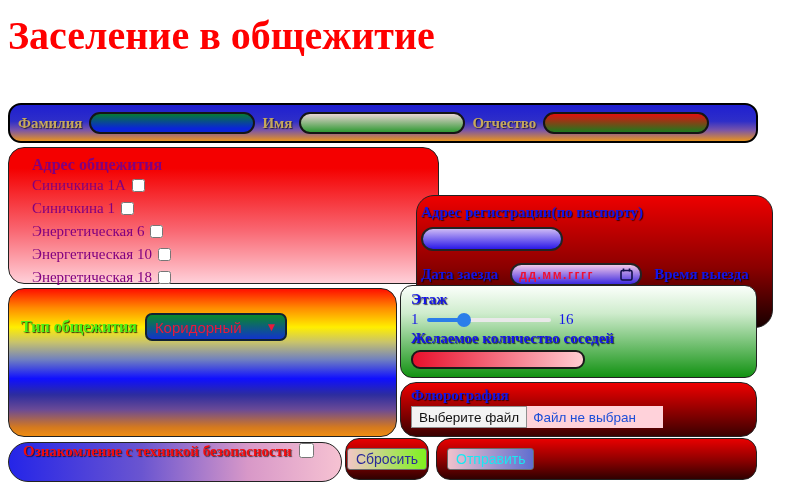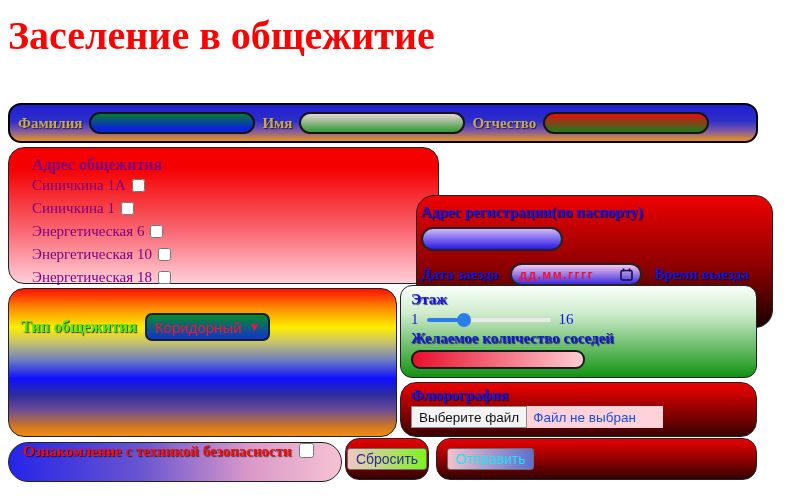--- a/index.html
+++ b/index.html
@@ -51,21 +51,21 @@
            font-family:"Liberation Sans", sans-serif;}
 
   
   .type-panel{left:8px;top:288px;width:389px;height:149px;border-radius:16px;
               background:linear-gradient(to bottom,#ff0f00 0%,#ff8c00 13%,#ffee00 26%,
                  #c9c46a 36%,#7080c0 48%,#0f0fff 61%,#2d2d9e 72%,#6a4a96 82%,
                  #d4791f 94%,#ef8d12 100%);
               padding:24px 12px;}
   .type-row{display:flex;align-items:center;gap:8px;}
   .green-label{color:#4cf014;font-weight:bold;font-size:16px;text-shadow:1px 1px 1px rgba(0,0,0,.75);}
-  .type-select{display:flex;align-items:center;gap:7px;height:24px;padding:0 8px;
+  .type-select{display:flex;align-items:center;gap:24px;height:24px;padding:0 8px;
                border:2px solid #112233;border-radius:7px;cursor:pointer;
                background:linear-gradient(to bottom,#0a8a2a 0%,#1133cc 100%);}
   .type-select .sel-text{color:#e8193c;font-size:15px;font-family:"Liberation Sans", sans-serif;}
   .chev{color:#e8193c;font-size:12px;line-height:1;}
 
   
   .floor-panel{left:400px;top:285px;width:357px;height:93px;border-radius:12px;
                background:linear-gradient(to bottom,#fbfffb 0%,#cfeccd 30%,#129212 100%);
                padding:5px 10px;}
   .slider-row{display:flex;align-items:center;gap:8px;margin:3px 0 2px 0;color:#1414e8;font-size:15px;}

